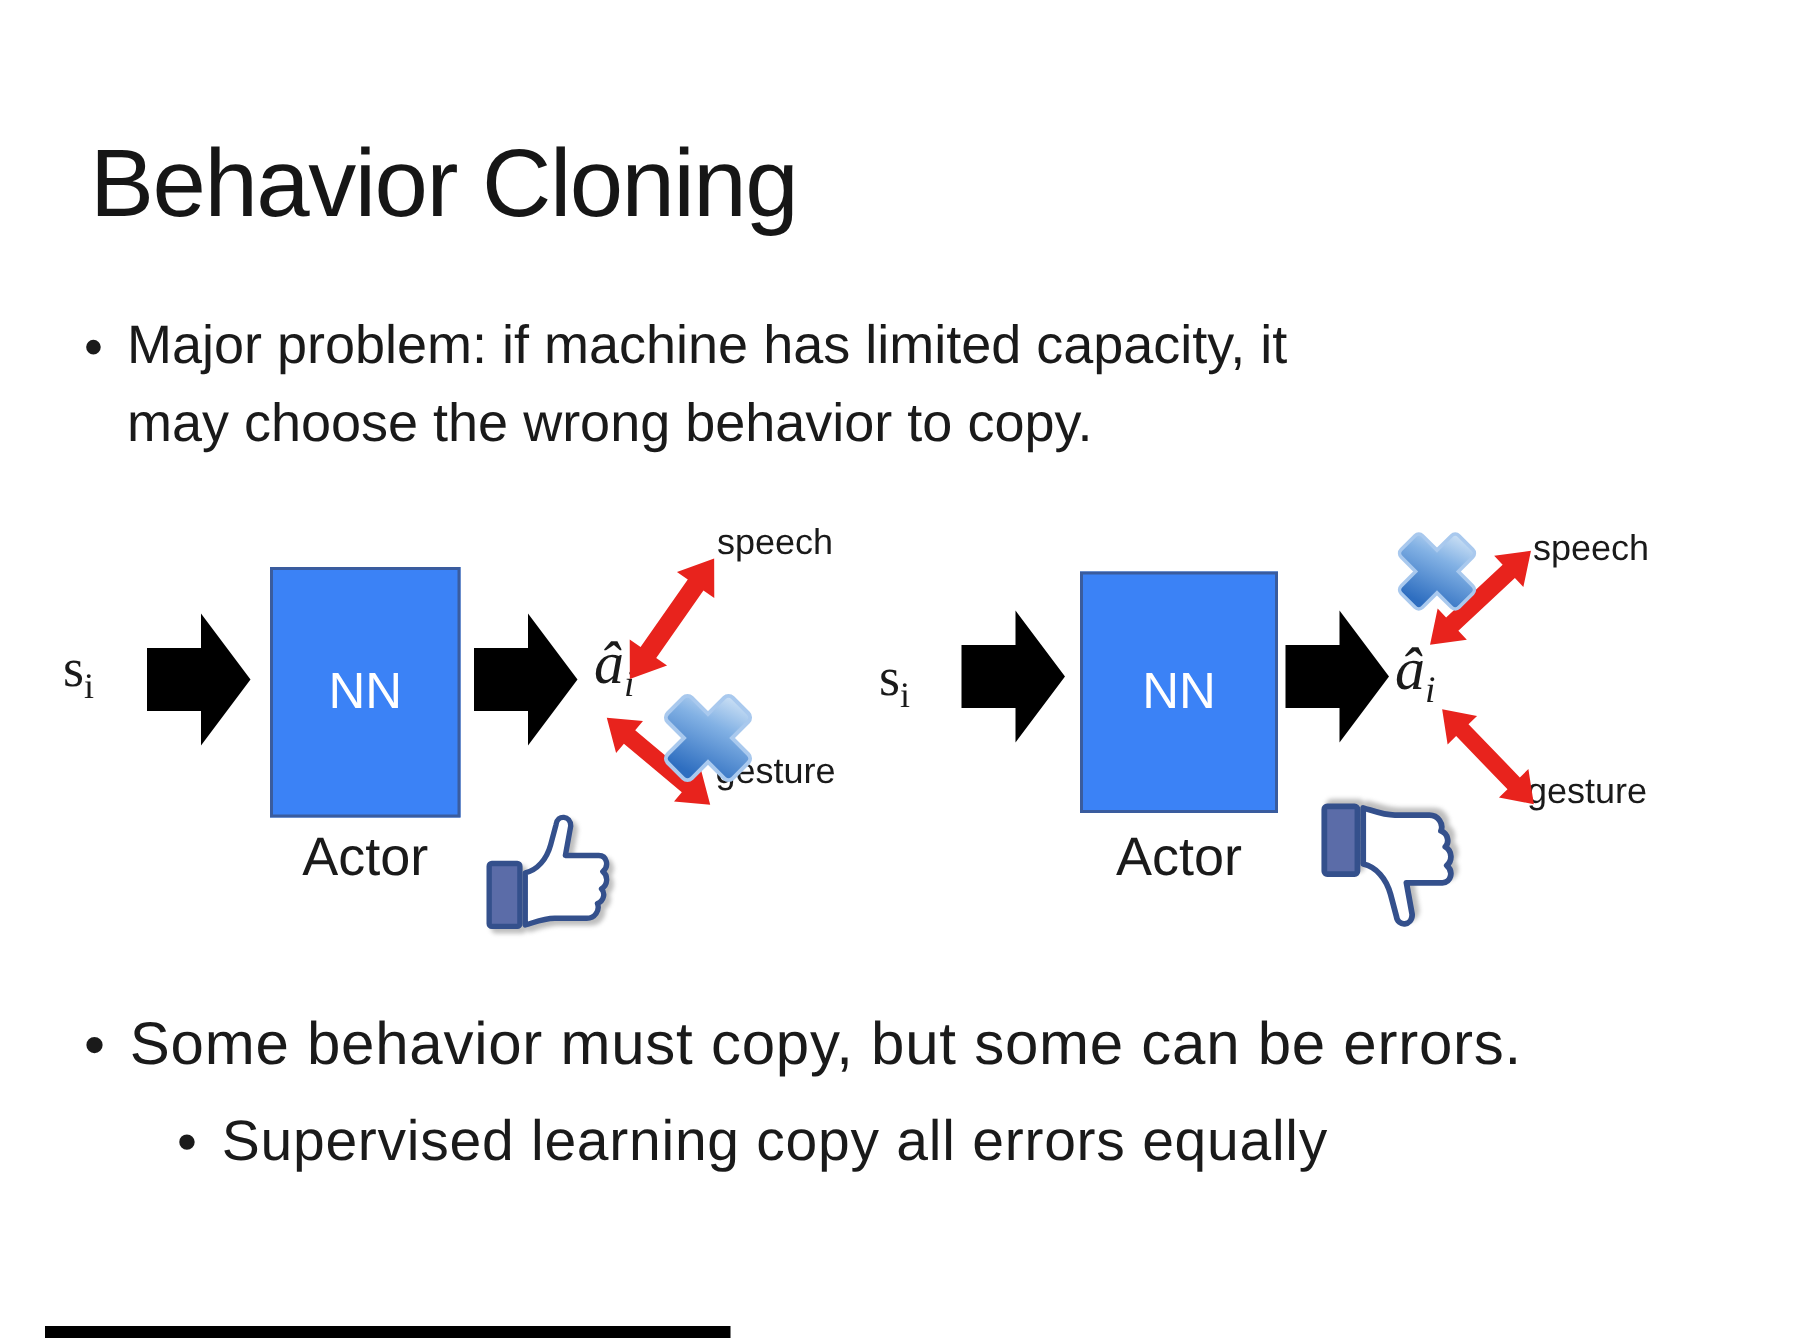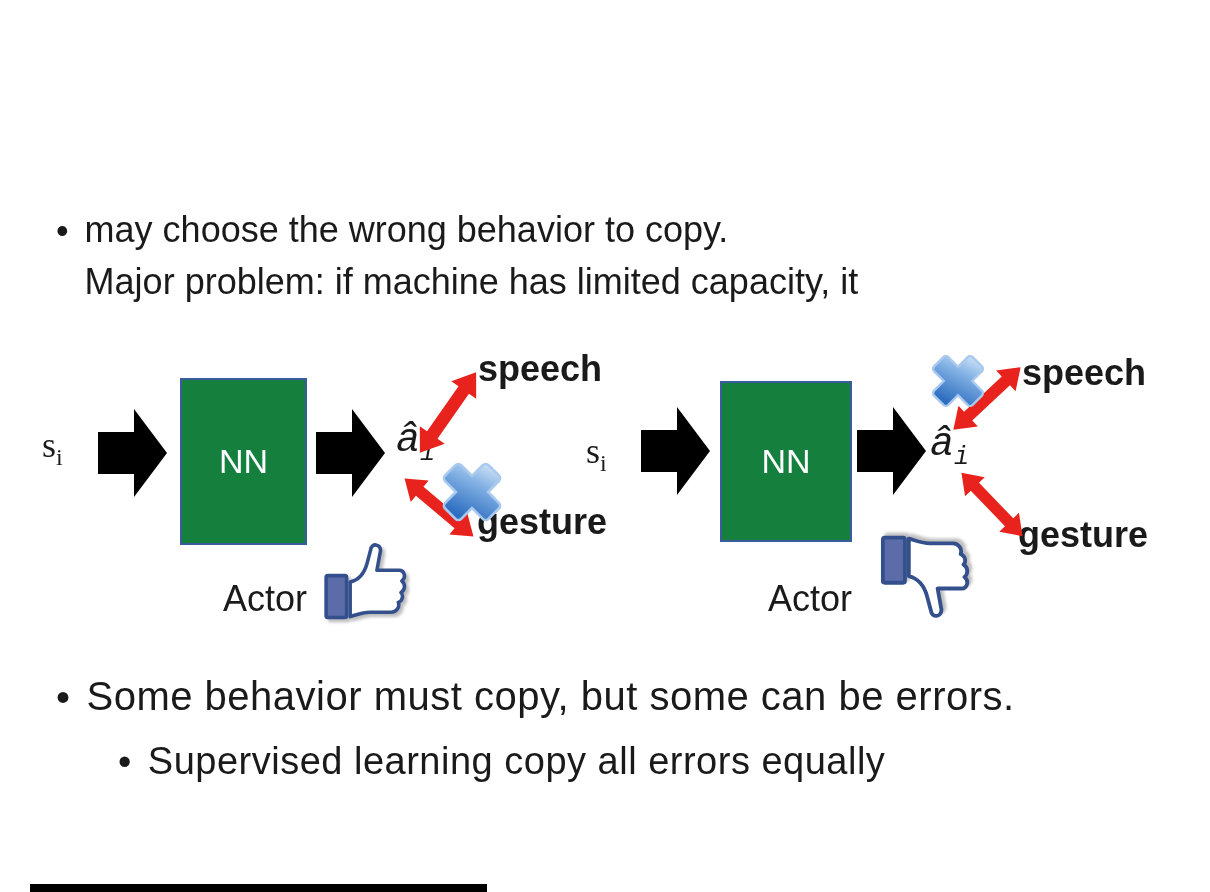--- a/index.html
+++ b/index.html
@@ -13,49 +13,50 @@
     letter-spacing:-1px;color:#161616;white-space:nowrap;
   }
   .bullet{position:absolute;display:flex;gap:16px;}
   .bullet .dot{flex:0 0 auto;transform:translateY(1px);}
   .b1{left:56px;top:204px;font-size:36px;line-height:1.44;}
   .b2{left:56px;top:674px;font-size:40px;letter-spacing:0.5px;}
   .b3{left:118px;top:740px;font-size:38px;letter-spacing:0.5px;}
   .iolabel{position:absolute;font-size:36px;white-space:nowrap;font-family:Liberation Serif, serif;}
   .iolabel sub{font-size:24px;}
   .avar{
-    position:absolute;font-family:Liberation Mono, monospace;font-style:italic;
+    position:absolute;font-family:Liberation Serif, serif;font-style:italic;
     font-size:40px;white-space:nowrap;
   }
   .avar sub{font-size:25px;}
   .nnbox{
-    position:absolute;background:#15803d;border:2px solid #3a5c9e;
+    position:absolute;background:#3b82f6;border:2px solid #3a5c9e;
     display:flex;align-items:center;justify-content:center;
     color:#ffffff;font-size:34px;box-sizing:border-box;
   }
-  .actor{position:absolute;text-align:right;font-size:36px;margin-top:28px;}
-  .word{position:absolute;font-size:36px;white-space:nowrap;font-weight:bold;}
+  .actor{position:absolute;text-align:center;font-size:36px;}
+  .word{position:absolute;font-size:24px;white-space:nowrap;}
   svg.icon{position:absolute;overflow:visible;}
   .thumb{filter:drop-shadow(3px 3px 1.5px rgba(110,110,110,0.45));}
   .flipv{transform:scaleY(-1);}
   .crossicon{z-index:6;}
   .redarrow{z-index:3;}
   .bottombar{position:absolute;left:30px;top:884px;width:457px;height:8px;background:#000000;}
 </style>
 </head>
 <body>
 
 <div class="abs" style="inset:0">
 
+  <h1 class="title">Behavior Cloning</h1>
 
   <div class="bullet b1">
     <span class="dot">•</span>
     <div>
+      <div>Major problem: if machine has limited capacity, it</div>
       <div>may choose the wrong behavior to copy.</div>
-      <div>Major problem: if machine has limited capacity, it</div>
     </div>
   </div>
 
   <div>
     <div class="iolabel" style="left:42px;top:424px"><span>s</span><sub>i</sub></div>
 
     <svg class="icon" style="left:98px;top:406px" width="70" height="94" viewBox="0 0 70 94">
       <polygon points="0,26 36,26 36,3 69,47 36,91 36,68 0,68" fill="#000000"></polygon>
     </svg>
 

